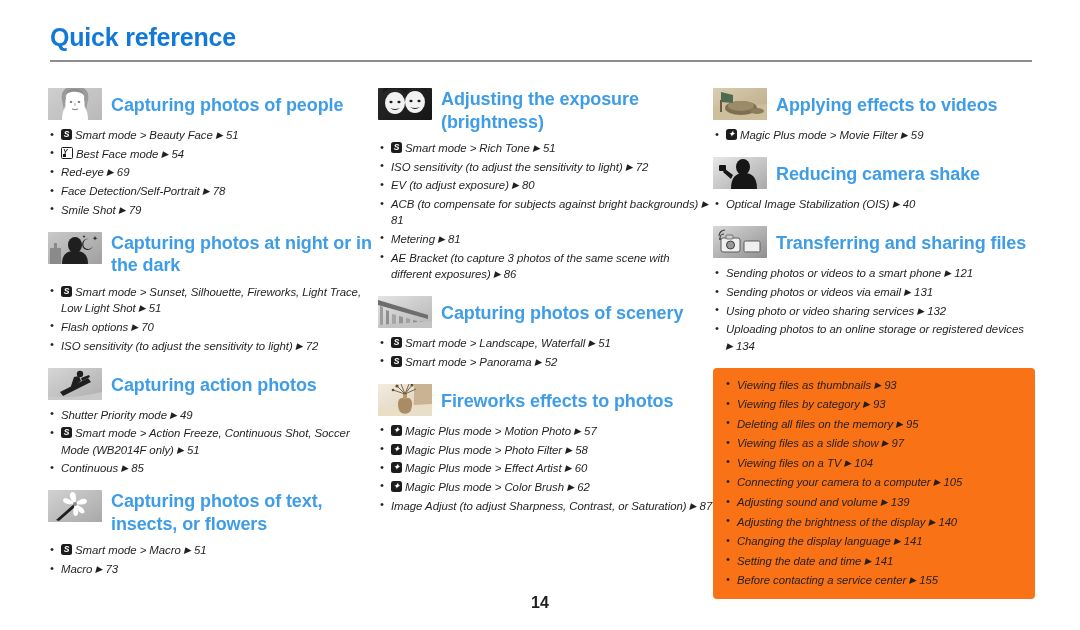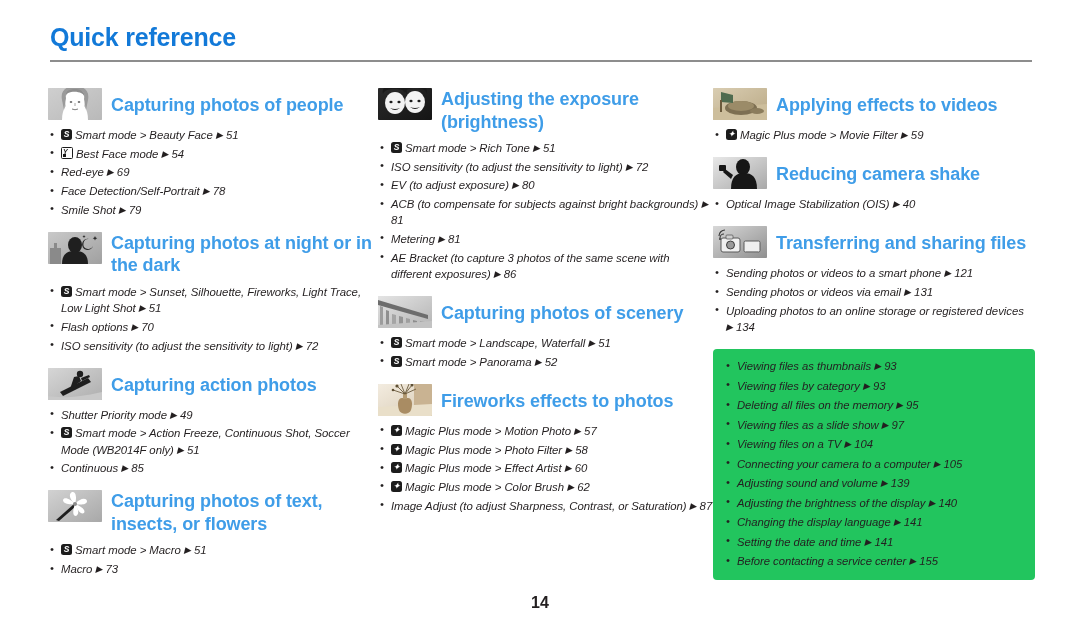--- a/index.html
+++ b/index.html
@@ -93,21 +93,21 @@
     font-size:7px;font-weight:bold;color:#1c1c1c;line-height:11px;
   }
   .badge.bestface:before{
     content:"";position:absolute;left:1px;bottom:1px;
     width:3px;height:3px;background:#1c1c1c;
   }
 
   
   .tipbox{
     margin-top:14px;
-    background:#22c55e;border-radius:4px;
+    background:#f97316;border-radius:4px;
     padding:9px 14px 11px 11px;
     width:297px;
   }
   .tipbox ul.items li{font-size:11.3px;margin-bottom:3.5px;}
   .tipbox ul.items li:last-child{margin-bottom:0;}
 
   
   .pageno{
     position:absolute;left:0;right:0;top:594px;text-align:center;
     font-size:16px;font-weight:bold;color:#231f20;
@@ -404,20 +404,21 @@
         <path d="M6 10 a6 6 0 0 1 6 -6" stroke="#3d3d3d" stroke-width="1.2" fill="none"></path>
         <path d="M7 12 a4 4 0 0 1 4 -4" stroke="#3d3d3d" stroke-width="1.2" fill="none"></path>
         <circle cx="7" cy="13" r="1.1" fill="#3d3d3d"></circle>
               </svg>
             </span>
         <span class="sec-title">Transferring and sharing files</span>
       </div>
       <ul class="items">
             <li><span>Sending photos or videos to a smart phone</span> <span class="arrow">▶</span> <span>121</span></li>
             <li><span>Sending photos or videos via email</span> <span class="arrow">▶</span> <span>131</span></li>
+            <li><span>Using photo or video sharing services</span> <span class="arrow">▶</span> <span>132</span></li>
             <li><span>Uploading photos to an online storage or registered devices</span> <span class="arrow">▶</span> <span>134</span></li>
           </ul>
     </div>
         <div class="tipbox">
       <ul class="items">
             <li><span>Viewing files as thumbnails</span> <span class="arrow">▶</span> <span>93</span></li>
             <li><span>Viewing files by category</span> <span class="arrow">▶</span> <span>93</span></li>
             <li><span>Deleting all files on the memory</span> <span class="arrow">▶</span> <span>95</span></li>
             <li><span>Viewing files as a slide show</span> <span class="arrow">▶</span> <span>97</span></li>
             <li><span>Viewing files on a TV</span> <span class="arrow">▶</span> <span>104</span></li>

